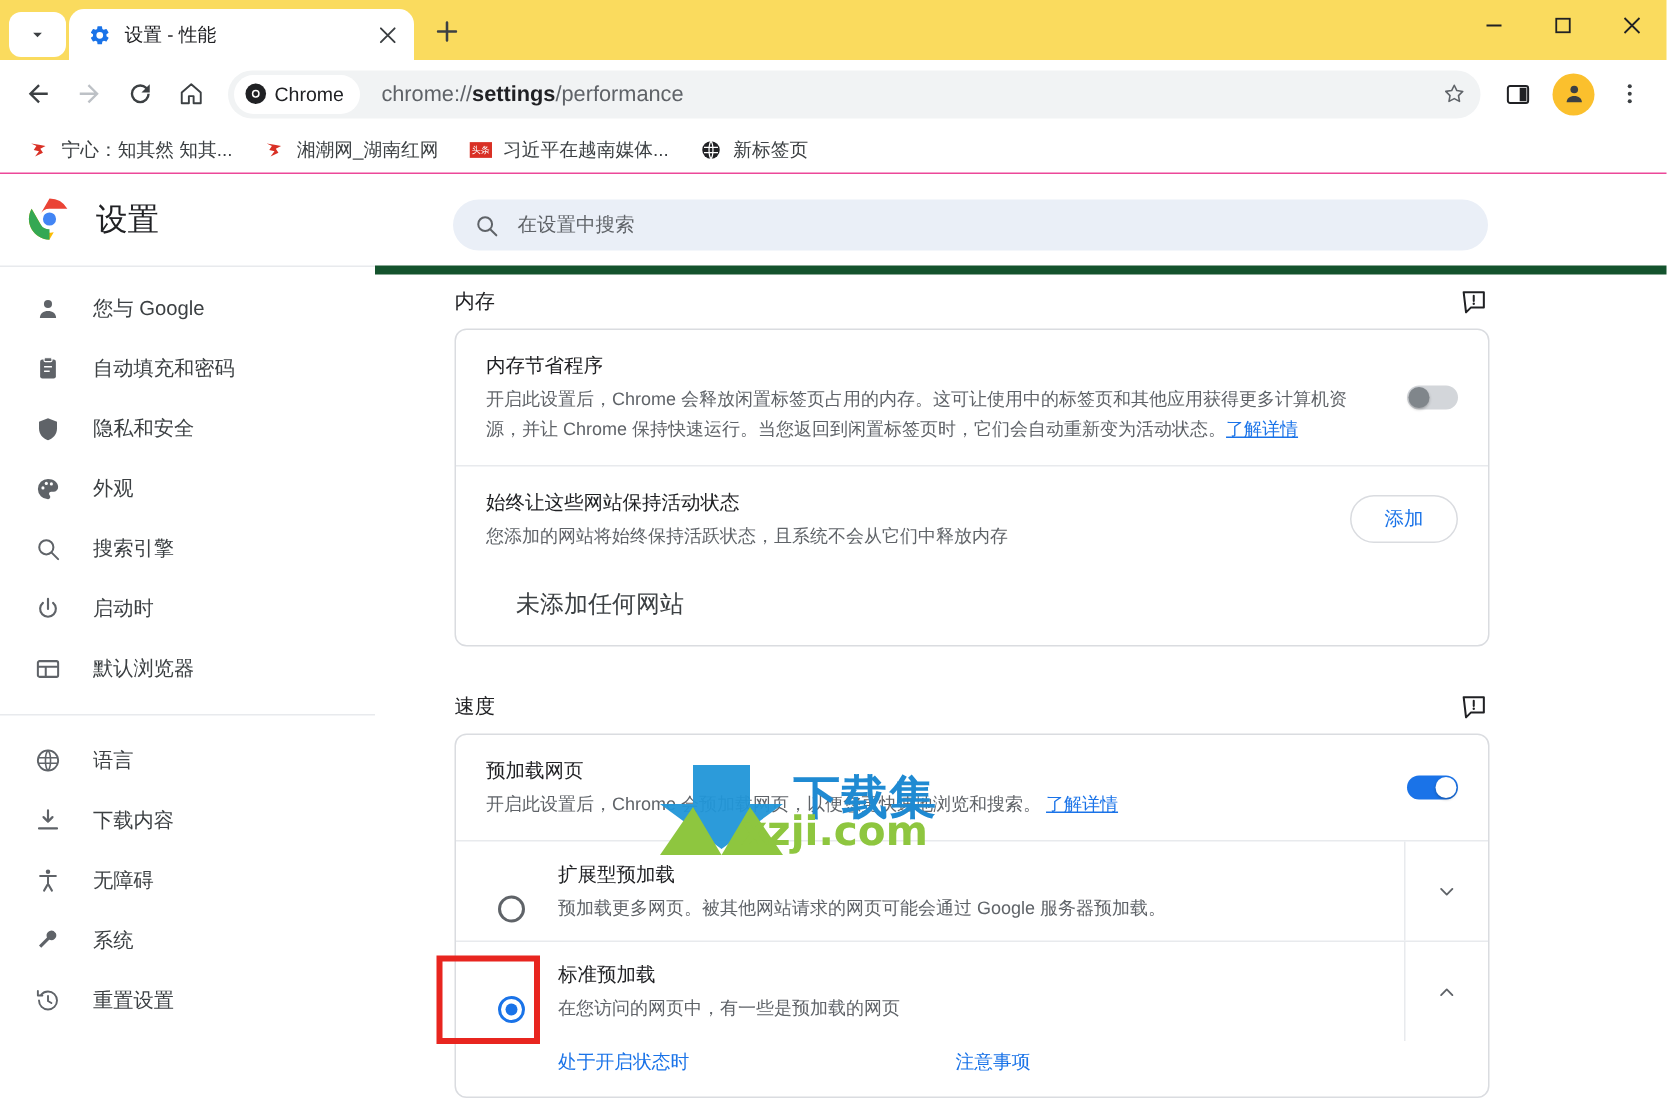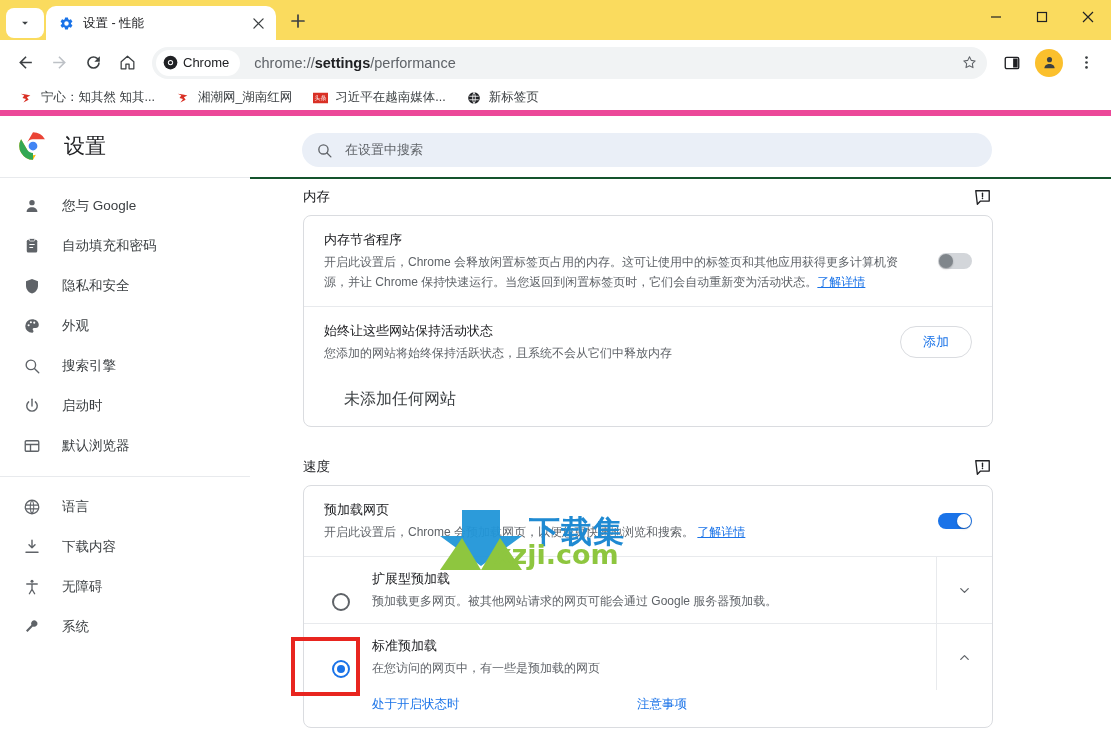--- a/index.html
+++ b/index.html
@@ -84,21 +84,21 @@
     width: 28px; height: 28px; border-radius: 50%;
     background: #fbc02d; display: flex; align-items: center; justify-content: center;
     margin: 0 4px;
   }
 
   
   .bookmarks {
     position: absolute; left: 0; top: 85px; width: 1111px; height: 31px;
     background: #ffffff; display: flex; align-items: center;
     padding-left: 10px; gap: 4px;
-    border-bottom: 6px solid #ec4899;
+    border-bottom: 1px solid #ec4899;
   }
   .bm {
     display: flex; align-items: center; gap: 7px;
     padding: 4px 8px; border-radius: 4px;
     font-size: 12.5px; color: #3c4043; white-space: nowrap;
     max-width: 190px;
   }
   .bm-label { overflow: hidden; text-overflow: ellipsis; }
   .bm-ico { width: 16px; height: 16px; flex: 0 0 16px; display:flex;align-items:center;justify-content:center;}
 
@@ -133,21 +133,21 @@
   }
   .nav-item .nav-ico { width: 20px; height: 20px; flex: 0 0 20px; display:flex;align-items:center;justify-content:center;}
   .nav-item.active { background: #e8f0fe; color: #1a73e8; }
   .nav-sep { height: 1px; background: #e8eaed; margin: 10px 0 10px 0; }
 
   
   .main {
     position: absolute; left: 250px; top: 177px;
     width: 861px; height: 555px;
     background: #ffffff; overflow: hidden;
-    border-top: 2px solid #14532d;
+    border-top: 6px solid #14532d;
   }
   .section-head {
     display: flex; align-items: center; justify-content: space-between;
     width: 690px; margin-left: 53px; height: 36px;
   }
   .section-title { font-size: 13.5px; color: #202124; }
   .feedback-ico { width: 22px; height: 22px; display:flex;align-items:center;justify-content:center;}
   .card {
     width: 690px; margin-left: 53px; background: #ffffff;
     border: 1px solid #dadce0; border-radius: 8px; overflow: hidden;
@@ -514,20 +514,30 @@
 
   <div class="nav-item">
     <span class="nav-ico">
       <svg width="18" height="18" viewBox="0 0 24 24">
           <path d="M19 5.5a4.5 4.5 0 01-5.9 5.9L6 18.5 4 16.5l7.1-7.1A4.5 4.5 0 0117 3.5z" fill="#5f6368"></path>
         </svg>
     </span>
     <span>系统</span>
   </div>
 
+  <div class="nav-item">
+    <span class="nav-ico">
+      <svg width="18" height="18" viewBox="0 0 24 24">
+          <path d="M4 12a8 8 0 108-8 8 8 0 00-6 2.7" fill="none" stroke="#5f6368" stroke-width="1.7" stroke-linecap="round"></path>
+          <path d="M3 3.5v4h4" fill="none" stroke="#5f6368" stroke-width="1.7" stroke-linecap="round" stroke-linejoin="round"></path>
+          <path d="M12 8v4.4l3 1.8" fill="none" stroke="#5f6368" stroke-width="1.7" stroke-linecap="round"></path>
+        </svg>
+    </span>
+    <span>重置设置</span>
+  </div>
 </div>
 
 <div class="main">
 
   <div class="section-head">
     <span class="section-title">内存</span>
     <span class="feedback-ico">
       <svg width="19" height="19" viewBox="0 0 24 24">
         <path d="M3.5 3.5h17v13h-11l-4 4z" fill="none" stroke="#202124" stroke-width="1.7" stroke-linejoin="round"></path>
         <path d="M12 6.5v4.5" stroke="#202124" stroke-width="1.7" stroke-linecap="round"></path>

